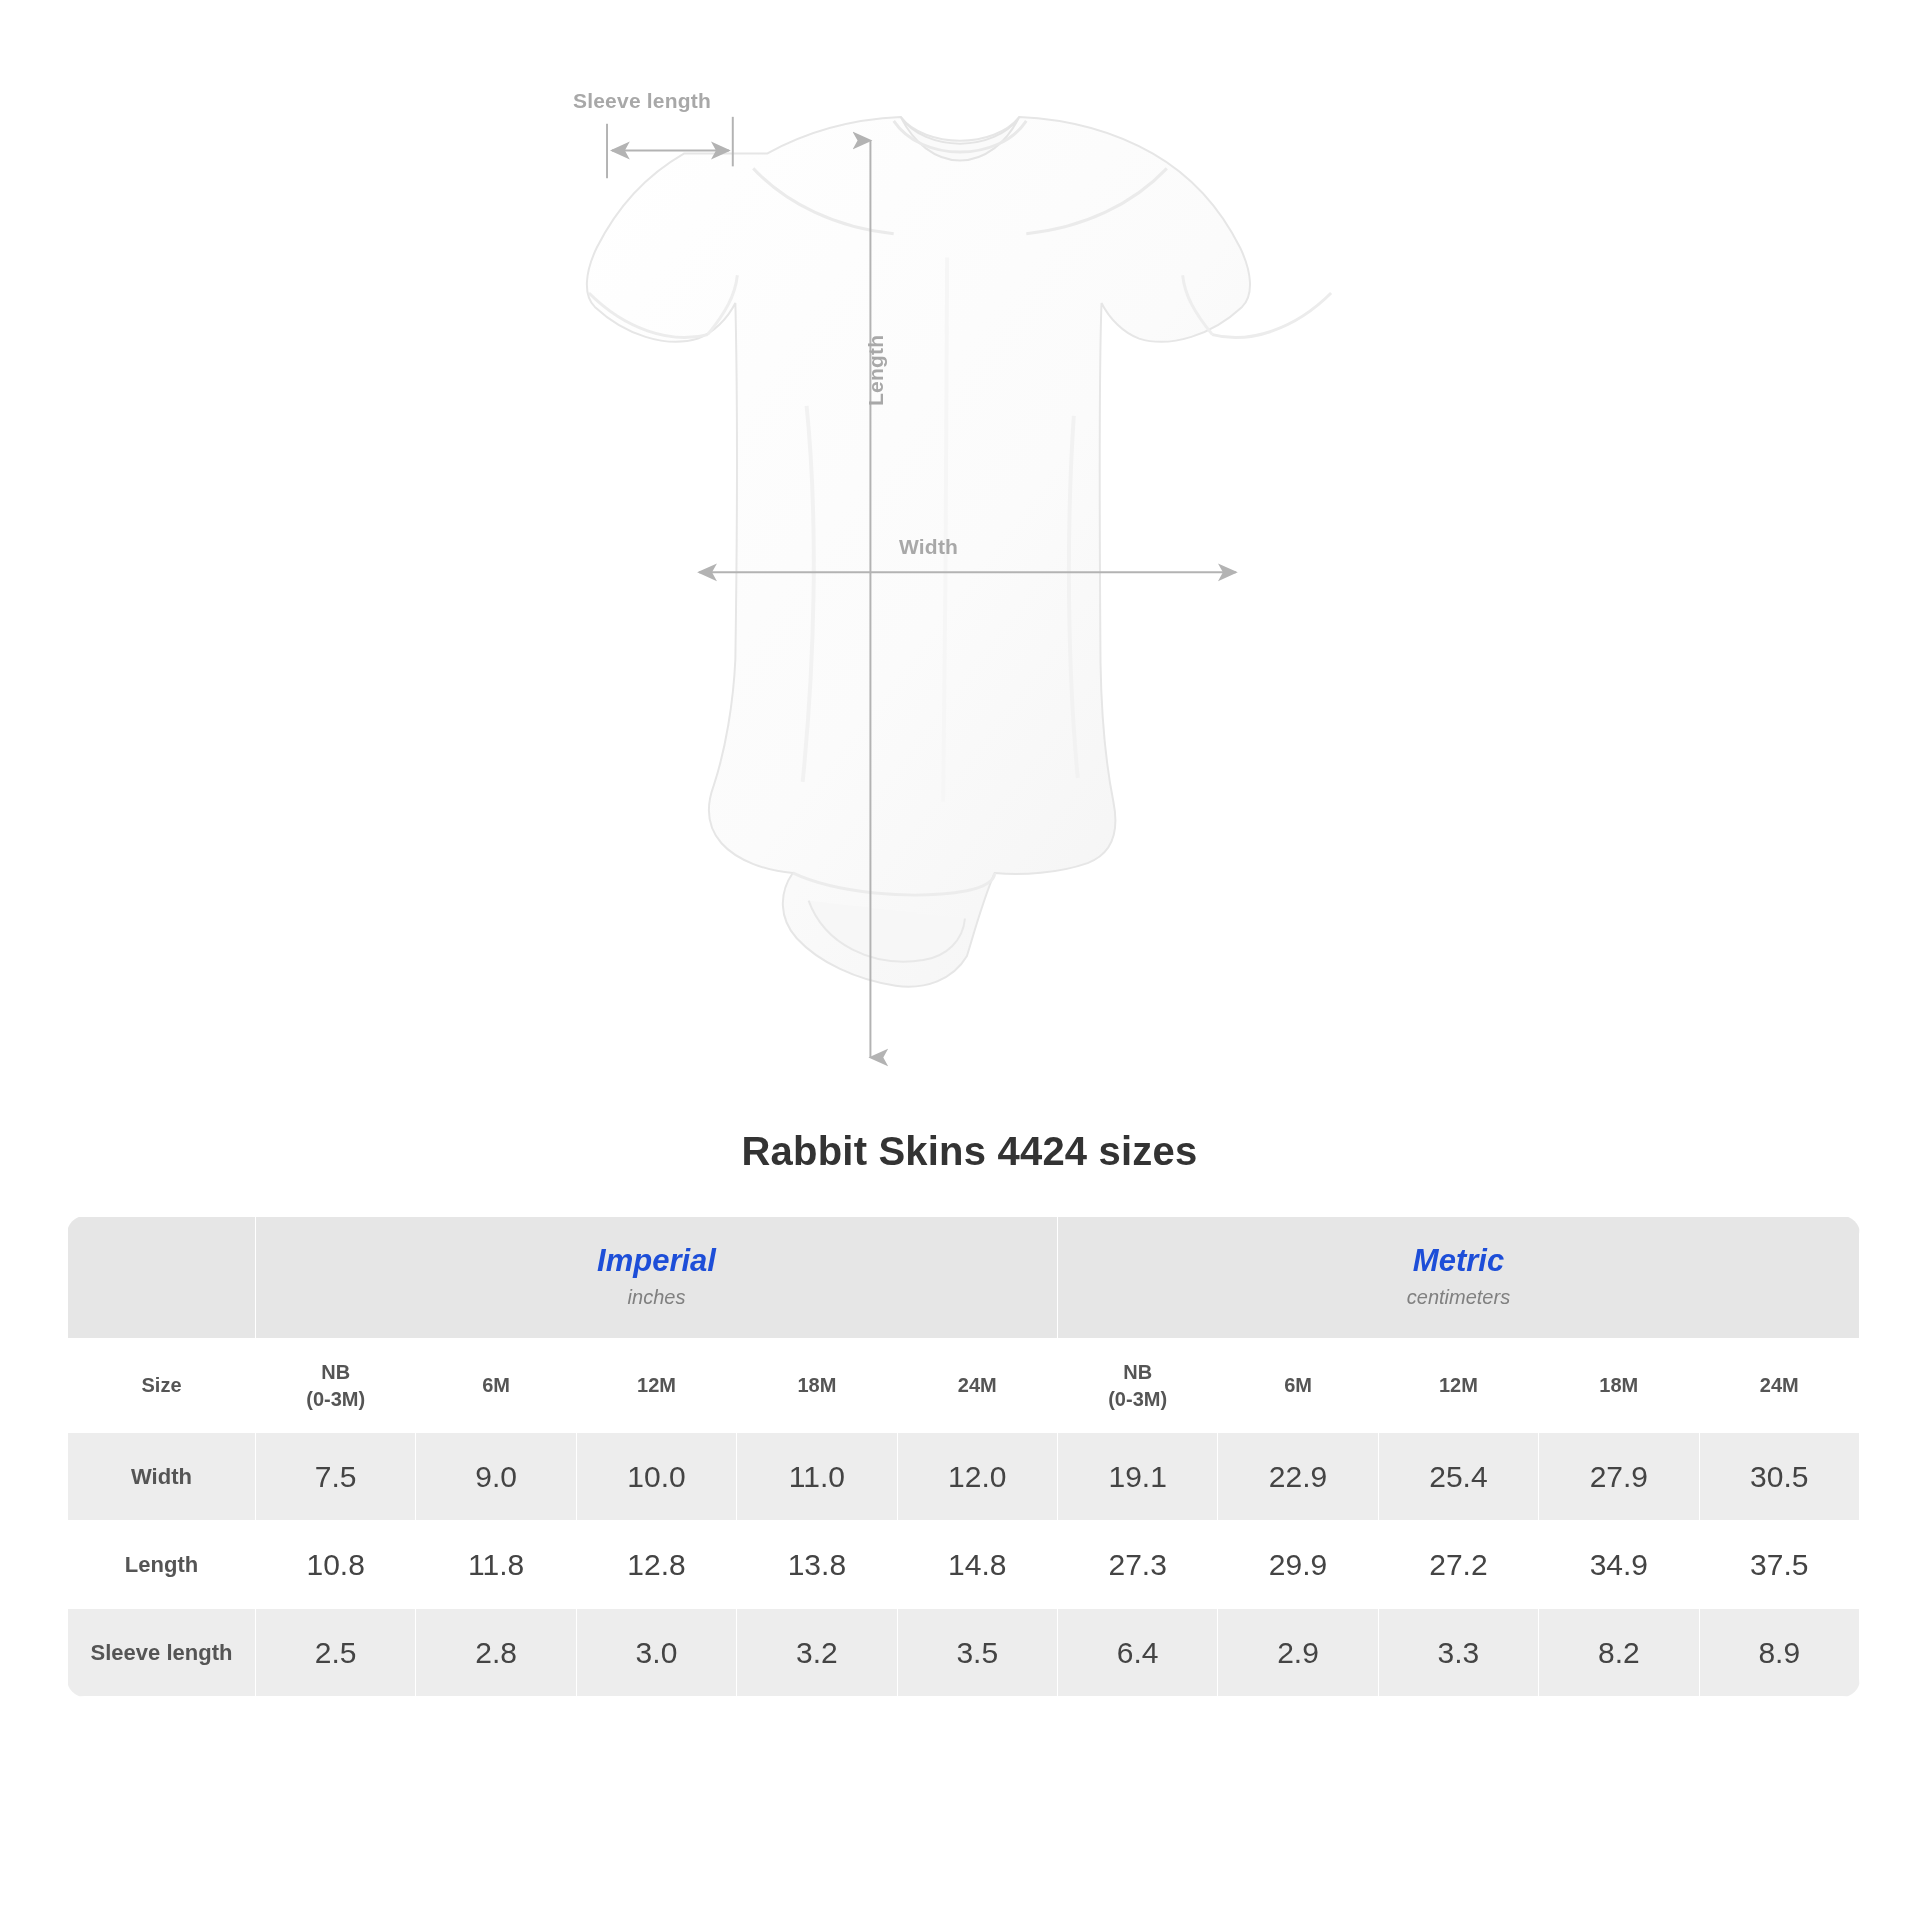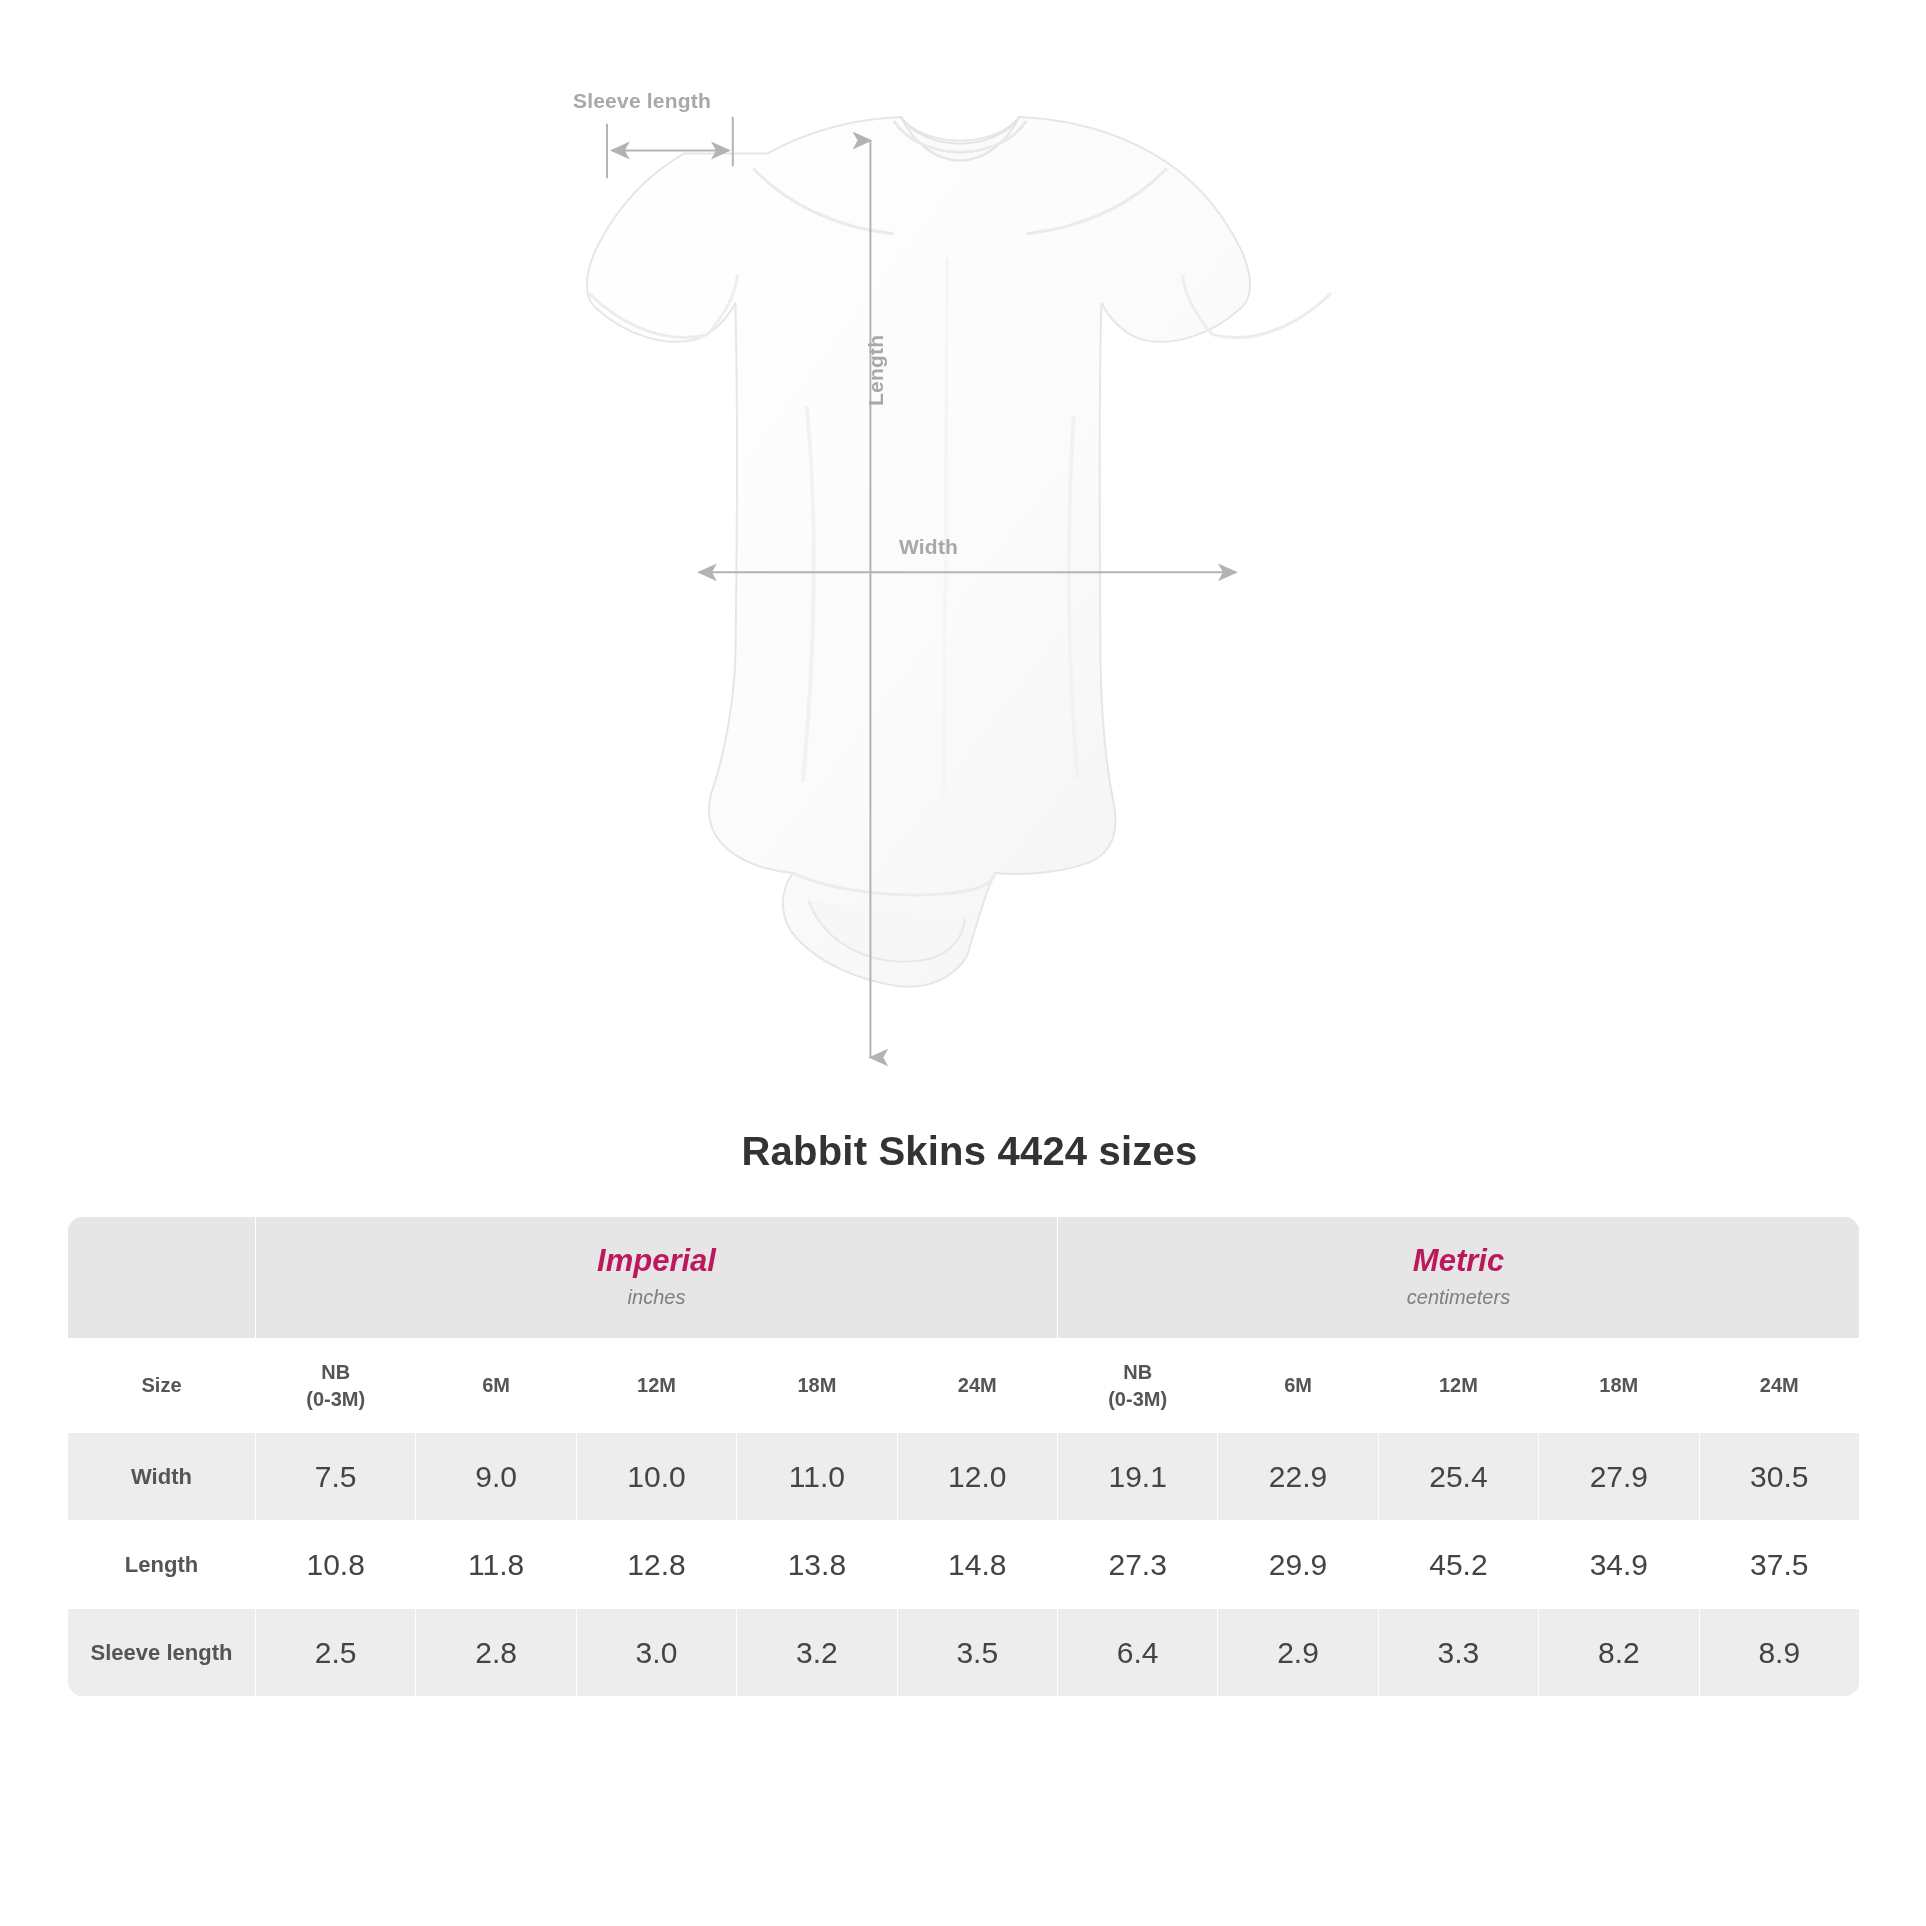--- a/index.html
+++ b/index.html
@@ -96,21 +96,21 @@
   .unit-head td {
     background: #e6e6e6;
     height: 119px;
     vertical-align: middle;
     text-align: center;
   }
   .unit-name {
     font-size: 31px;
     font-weight: bold;
     font-style: italic;
-    color: #be185d;
+    color: #1d4ed8;
     line-height: 1.25;
   }
   .unit-sub {
     font-size: 20px;
     font-style: italic;
     color: #808080;
     line-height: 1.6;
   }
   .head-row td {
     background: #ffffff;
@@ -295,21 +295,21 @@
 
         <tr class="data-row plain">
           <td class="rowlabel">Length</td>
           <td>10.8</td>
           <td>11.8</td>
           <td>12.8</td>
           <td>13.8</td>
           <td>14.8</td>
           <td>27.3</td>
           <td>29.9</td>
-          <td>45.2</td>
+          <td>27.2</td>
           <td>34.9</td>
           <td>37.5</td>
         </tr>
 
         <tr class="data-row alt">
           <td class="rowlabel">Sleeve length</td>
           <td>2.5</td>
           <td>2.8</td>
           <td>3.0</td>
           <td>3.2</td>

